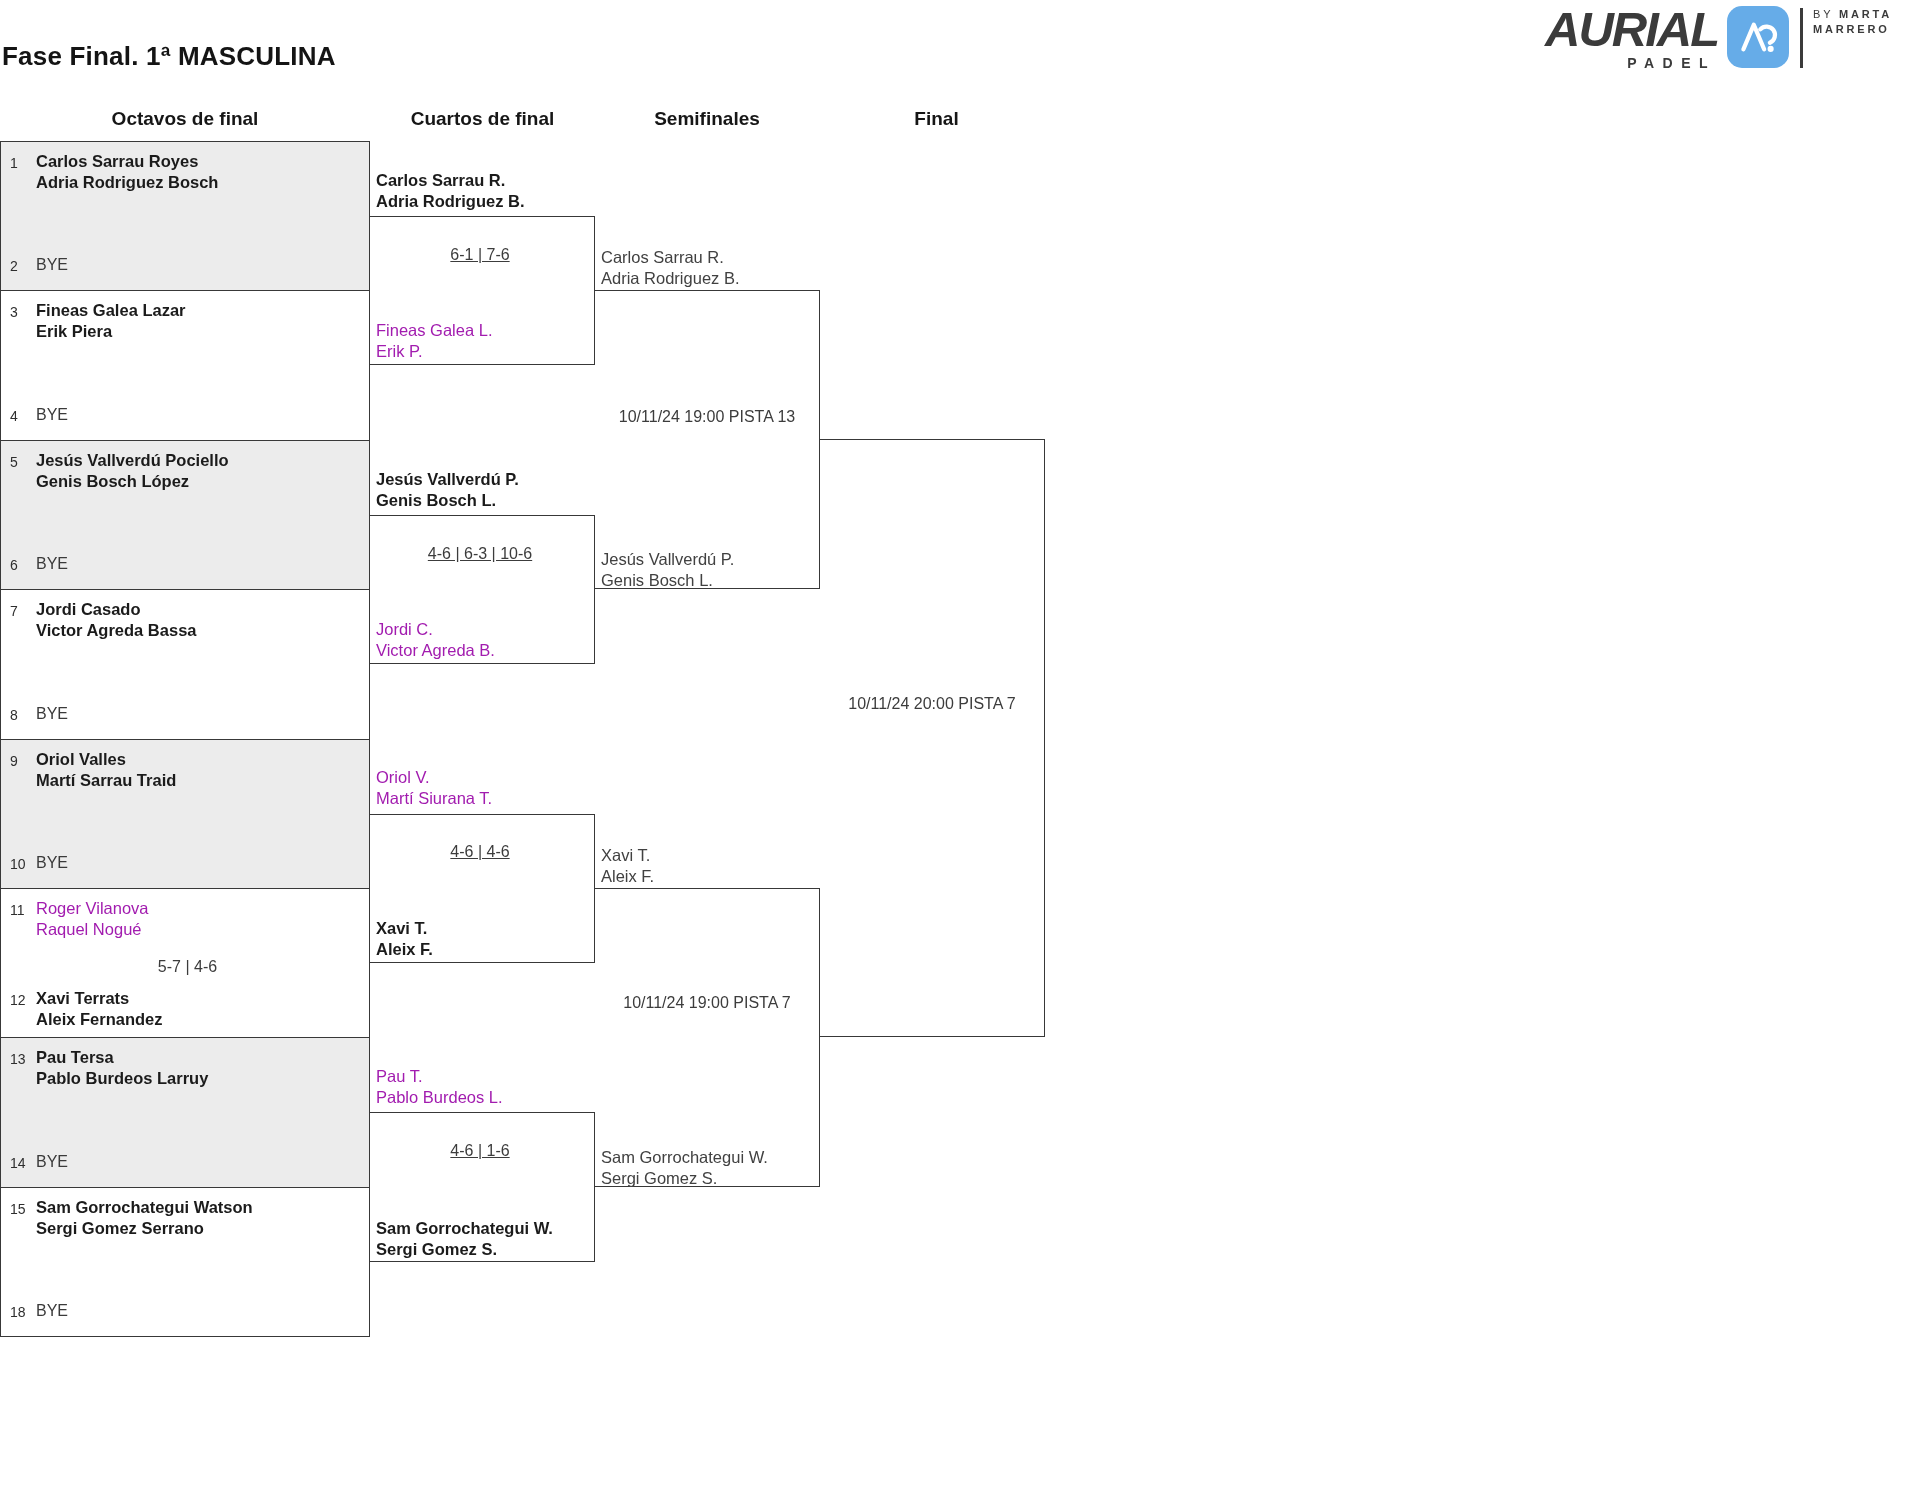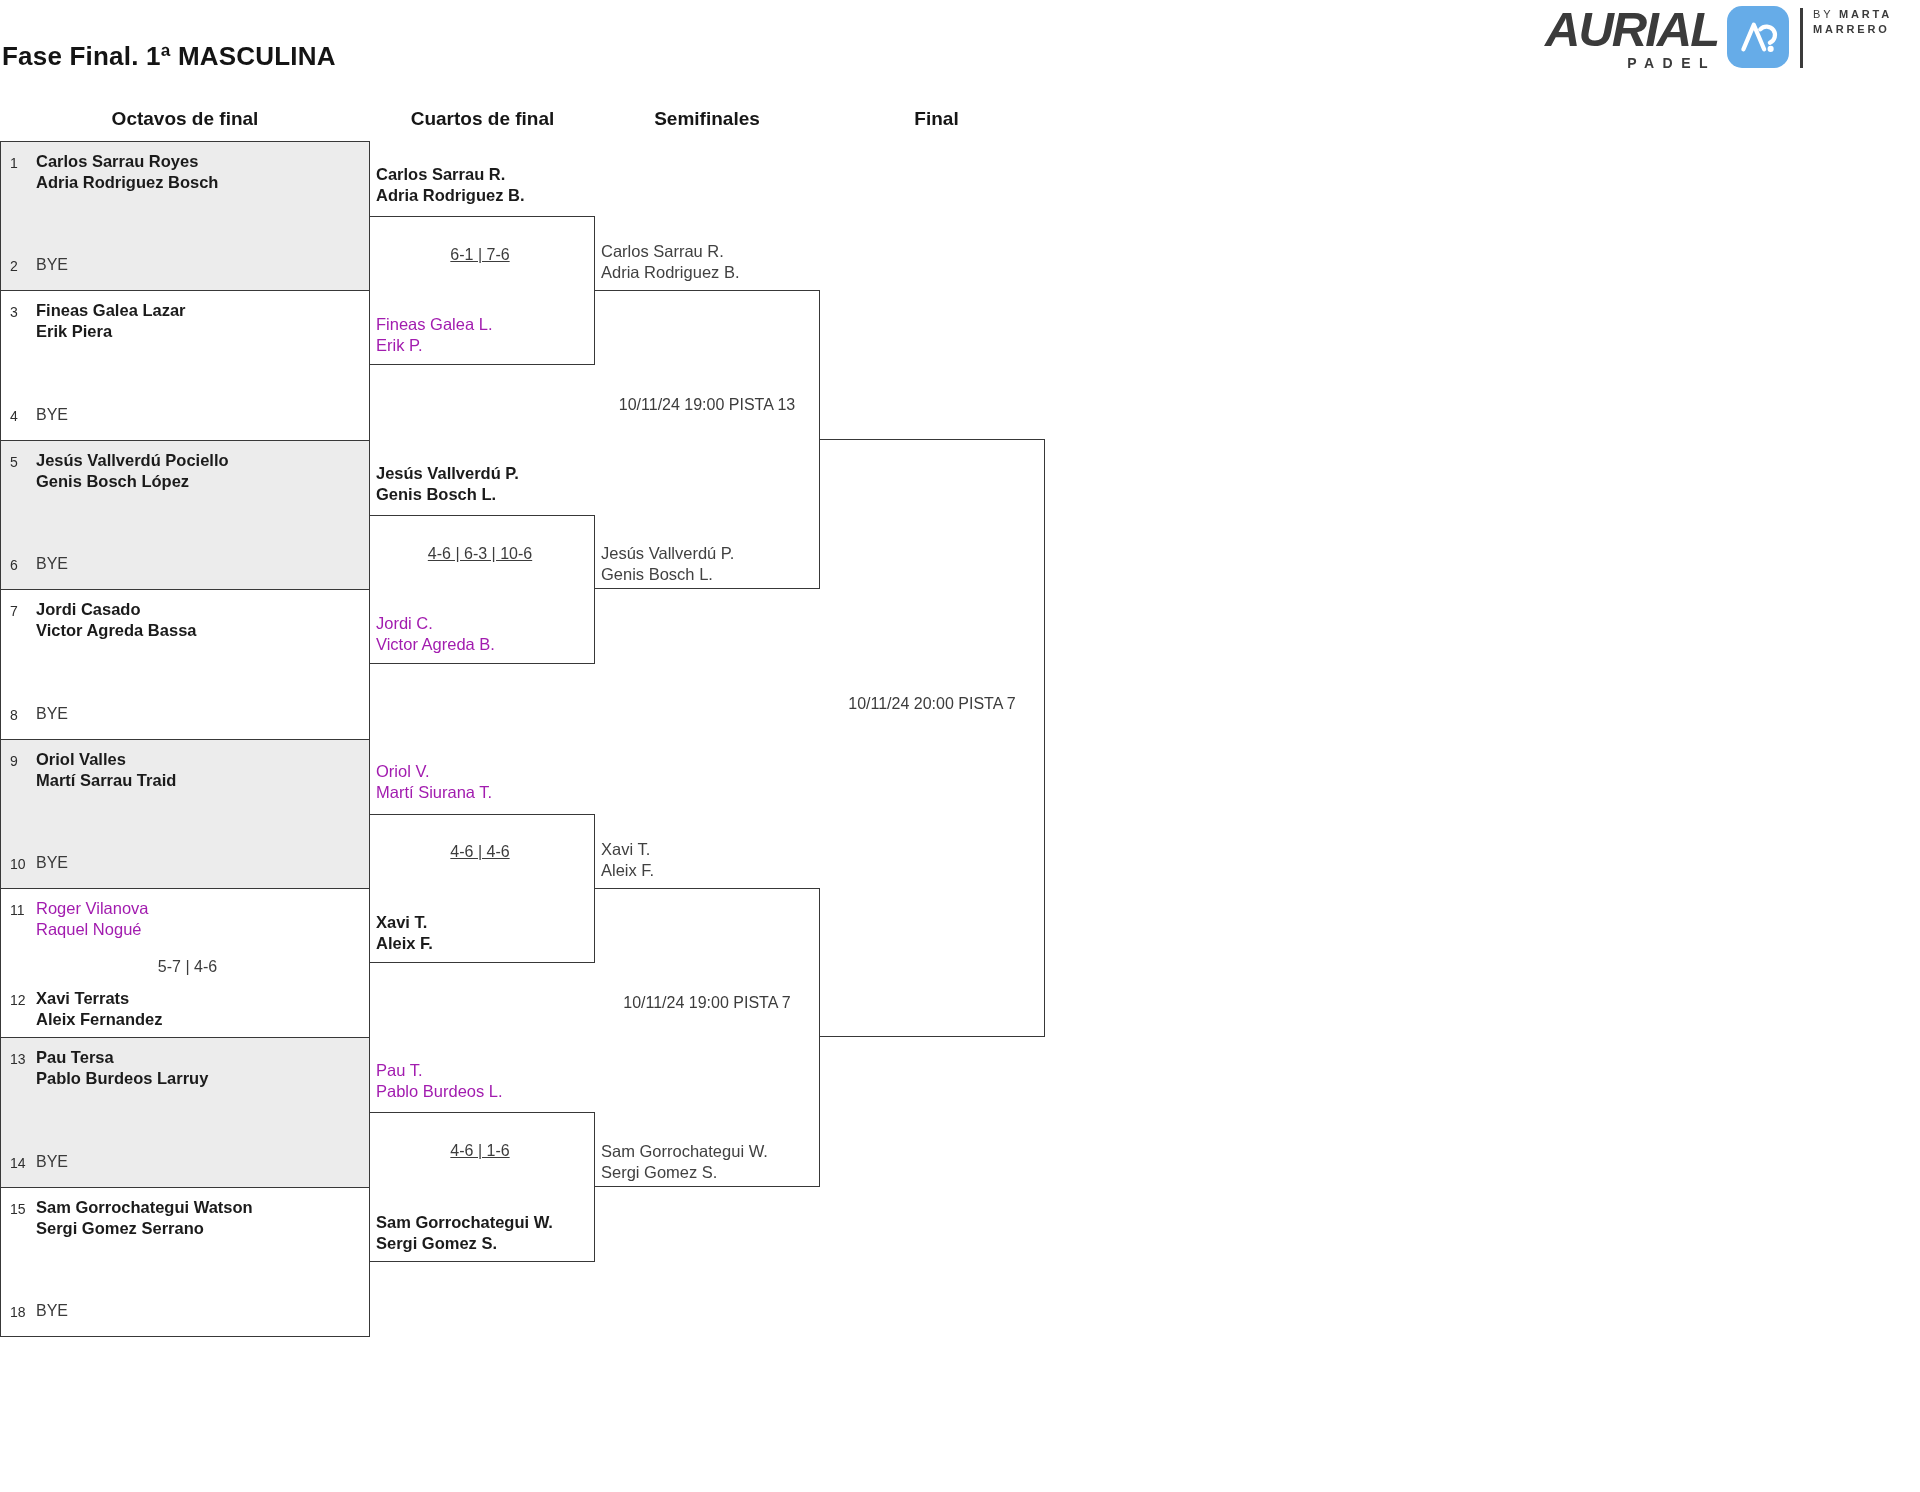--- a/index.html
+++ b/index.html
@@ -44,21 +44,21 @@
   .byetxt{font-weight:400;color:#3a3a3a;font-size:16px;}
   .row-score{position:absolute;left:0;right:6px;top:69px;text-align:center;font-size:16px;color:#3c3c3c;padding-left:11px;}
 
   
   .mbox{position:absolute;border:1.4px solid #383838;border-left:none;box-sizing:border-box;}
   .qf{left:370px;width:224.5px;}
   .sf{left:594.5px;width:225px;}
   .fin{left:819.5px;width:225px;}
 
   
-  .pnames{position:absolute;font-size:16.5px;line-height:20.5px;width:215px;}
+  .pnames{position:absolute;font-size:16.5px;line-height:20.5px;width:215px;margin-top:6px;}
   .ctext{position:absolute;text-align:center;font-size:16px;color:#3c3c3c;}
   .qfw{left:368px;width:224px;text-decoration:underline;}
   .sfw{left:594px;width:226px;}
   .fiw{left:819px;width:226px;}
 </style>
 </head>
 <body>
 
 <div class="stage">
 
@@ -252,21 +252,21 @@
       <span class="nl">Sergi Gomez S.</span>
     </div>
 
   <div class="mbox sf" style="top:290px;height:299px"></div>
   <div class="mbox sf" style="top:888px;height:299px"></div>
 
   <div class="pnames n" style="left:601px;top:241px">
       <span class="nl">Carlos Sarrau R.</span>
       <span class="nl">Adria Rodriguez B.</span>
     </div>
-  <div class="ctext sfw" style="top:396px">10/11/24 19:00 PISTA 13</div>
+  <div class="ctext sfw" style="top:408px">10/11/24 19:00 PISTA 13</div>
   <div class="pnames n" style="left:601px;top:543px">
       <span class="nl">Jesús Vallverdú P.</span>
       <span class="nl">Genis Bosch L.</span>
     </div>
 
   <div class="pnames n" style="left:601px;top:839px">
       <span class="nl">Xavi T.</span>
       <span class="nl">Aleix F.</span>
     </div>
   <div class="ctext sfw" style="top:994px">10/11/24 19:00 PISTA 7</div>

